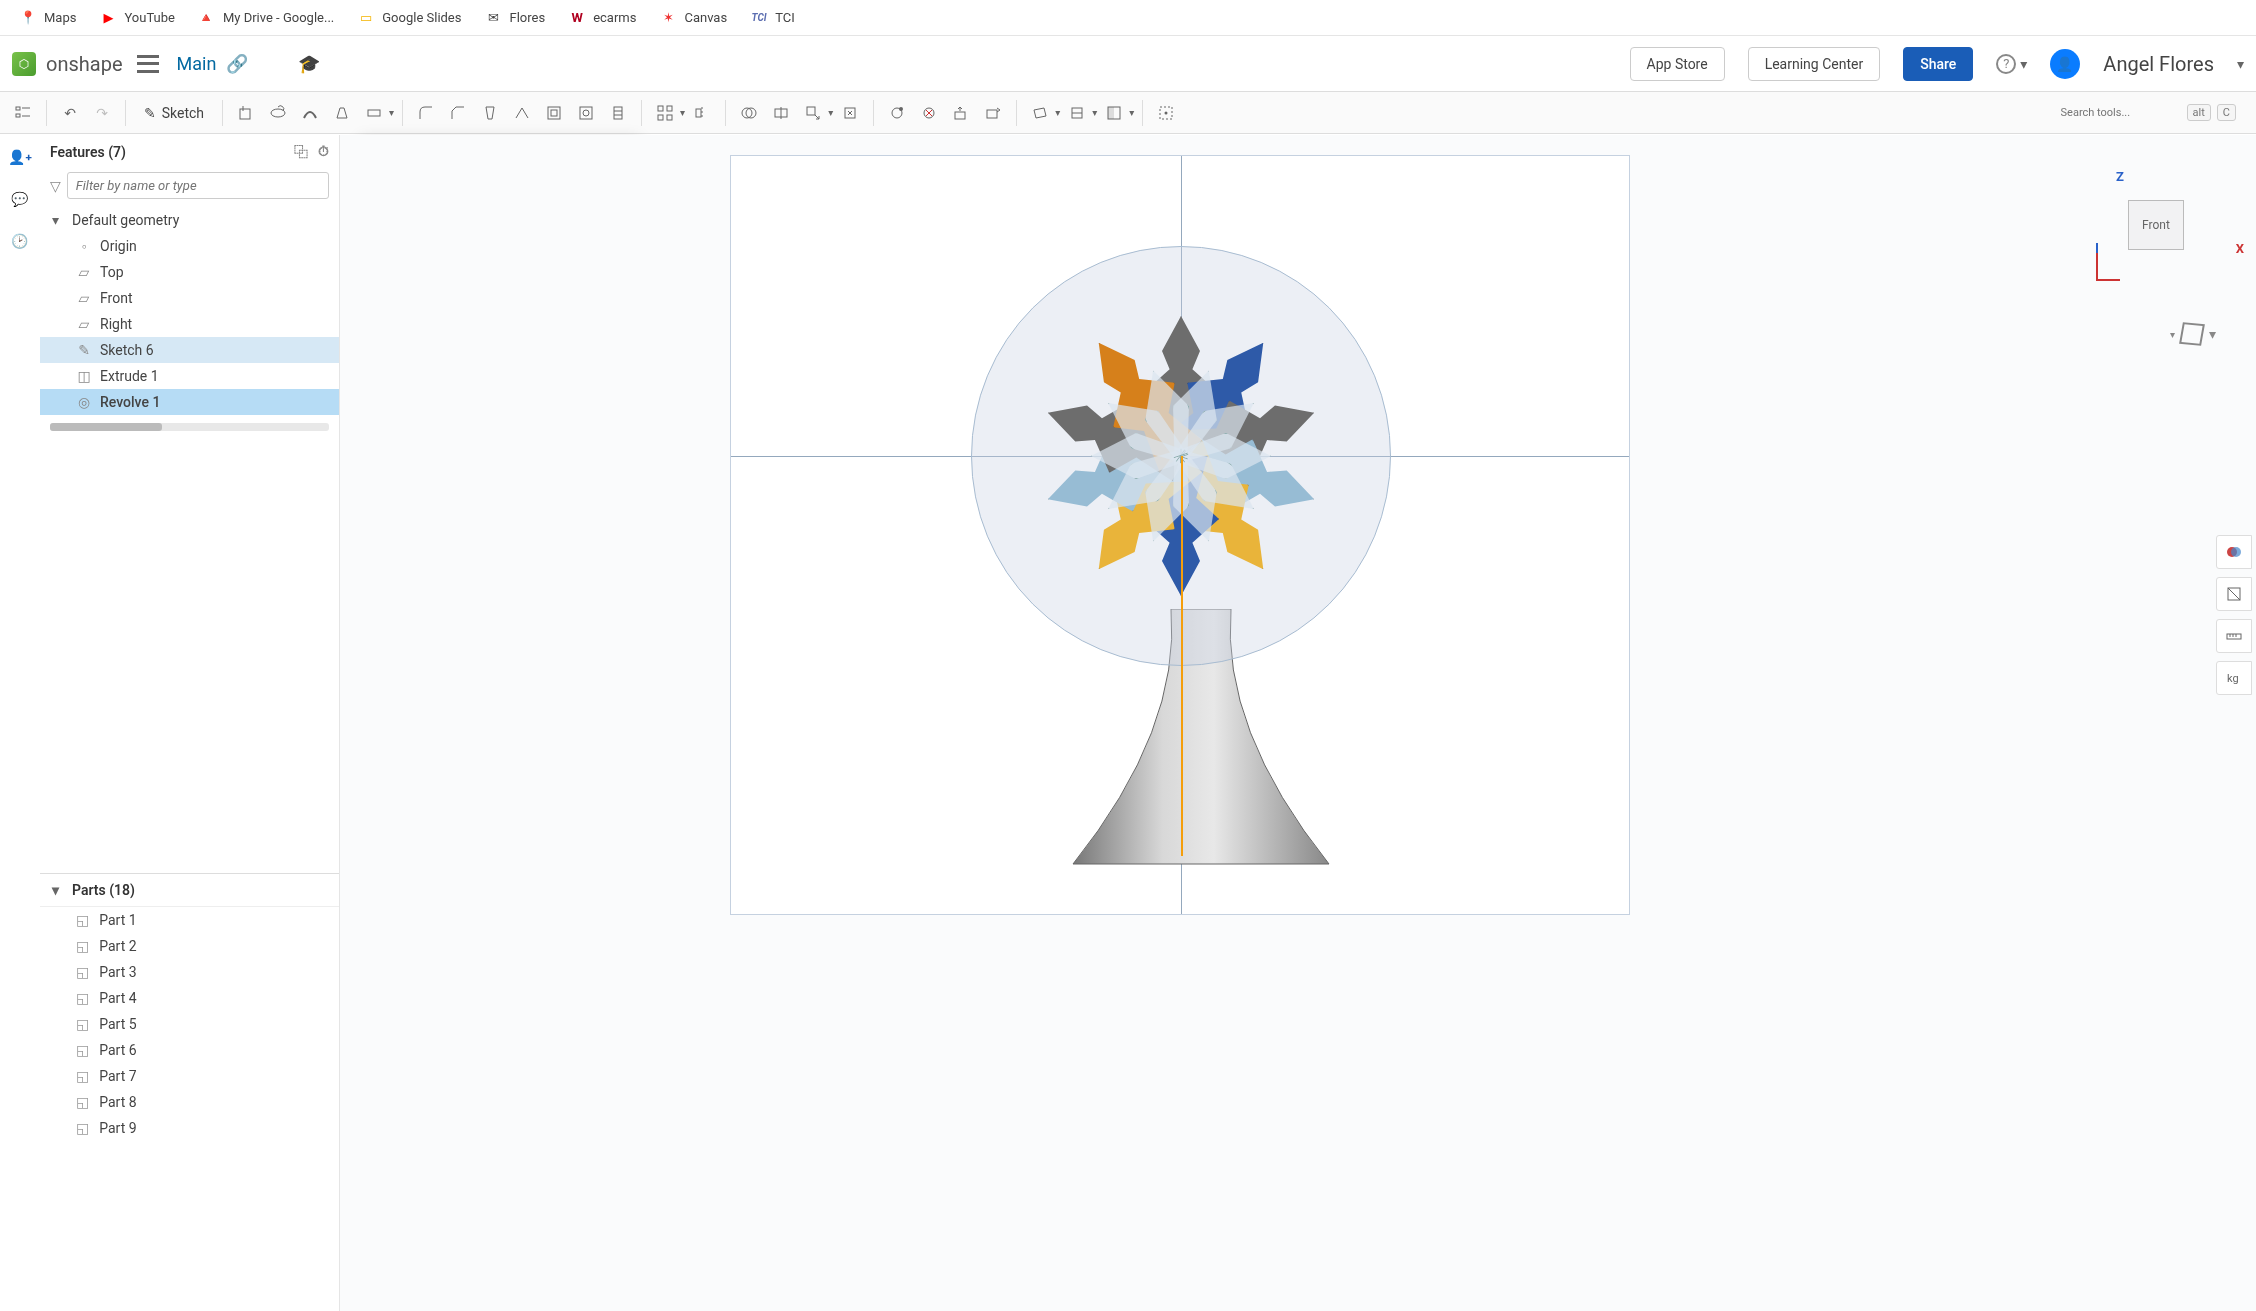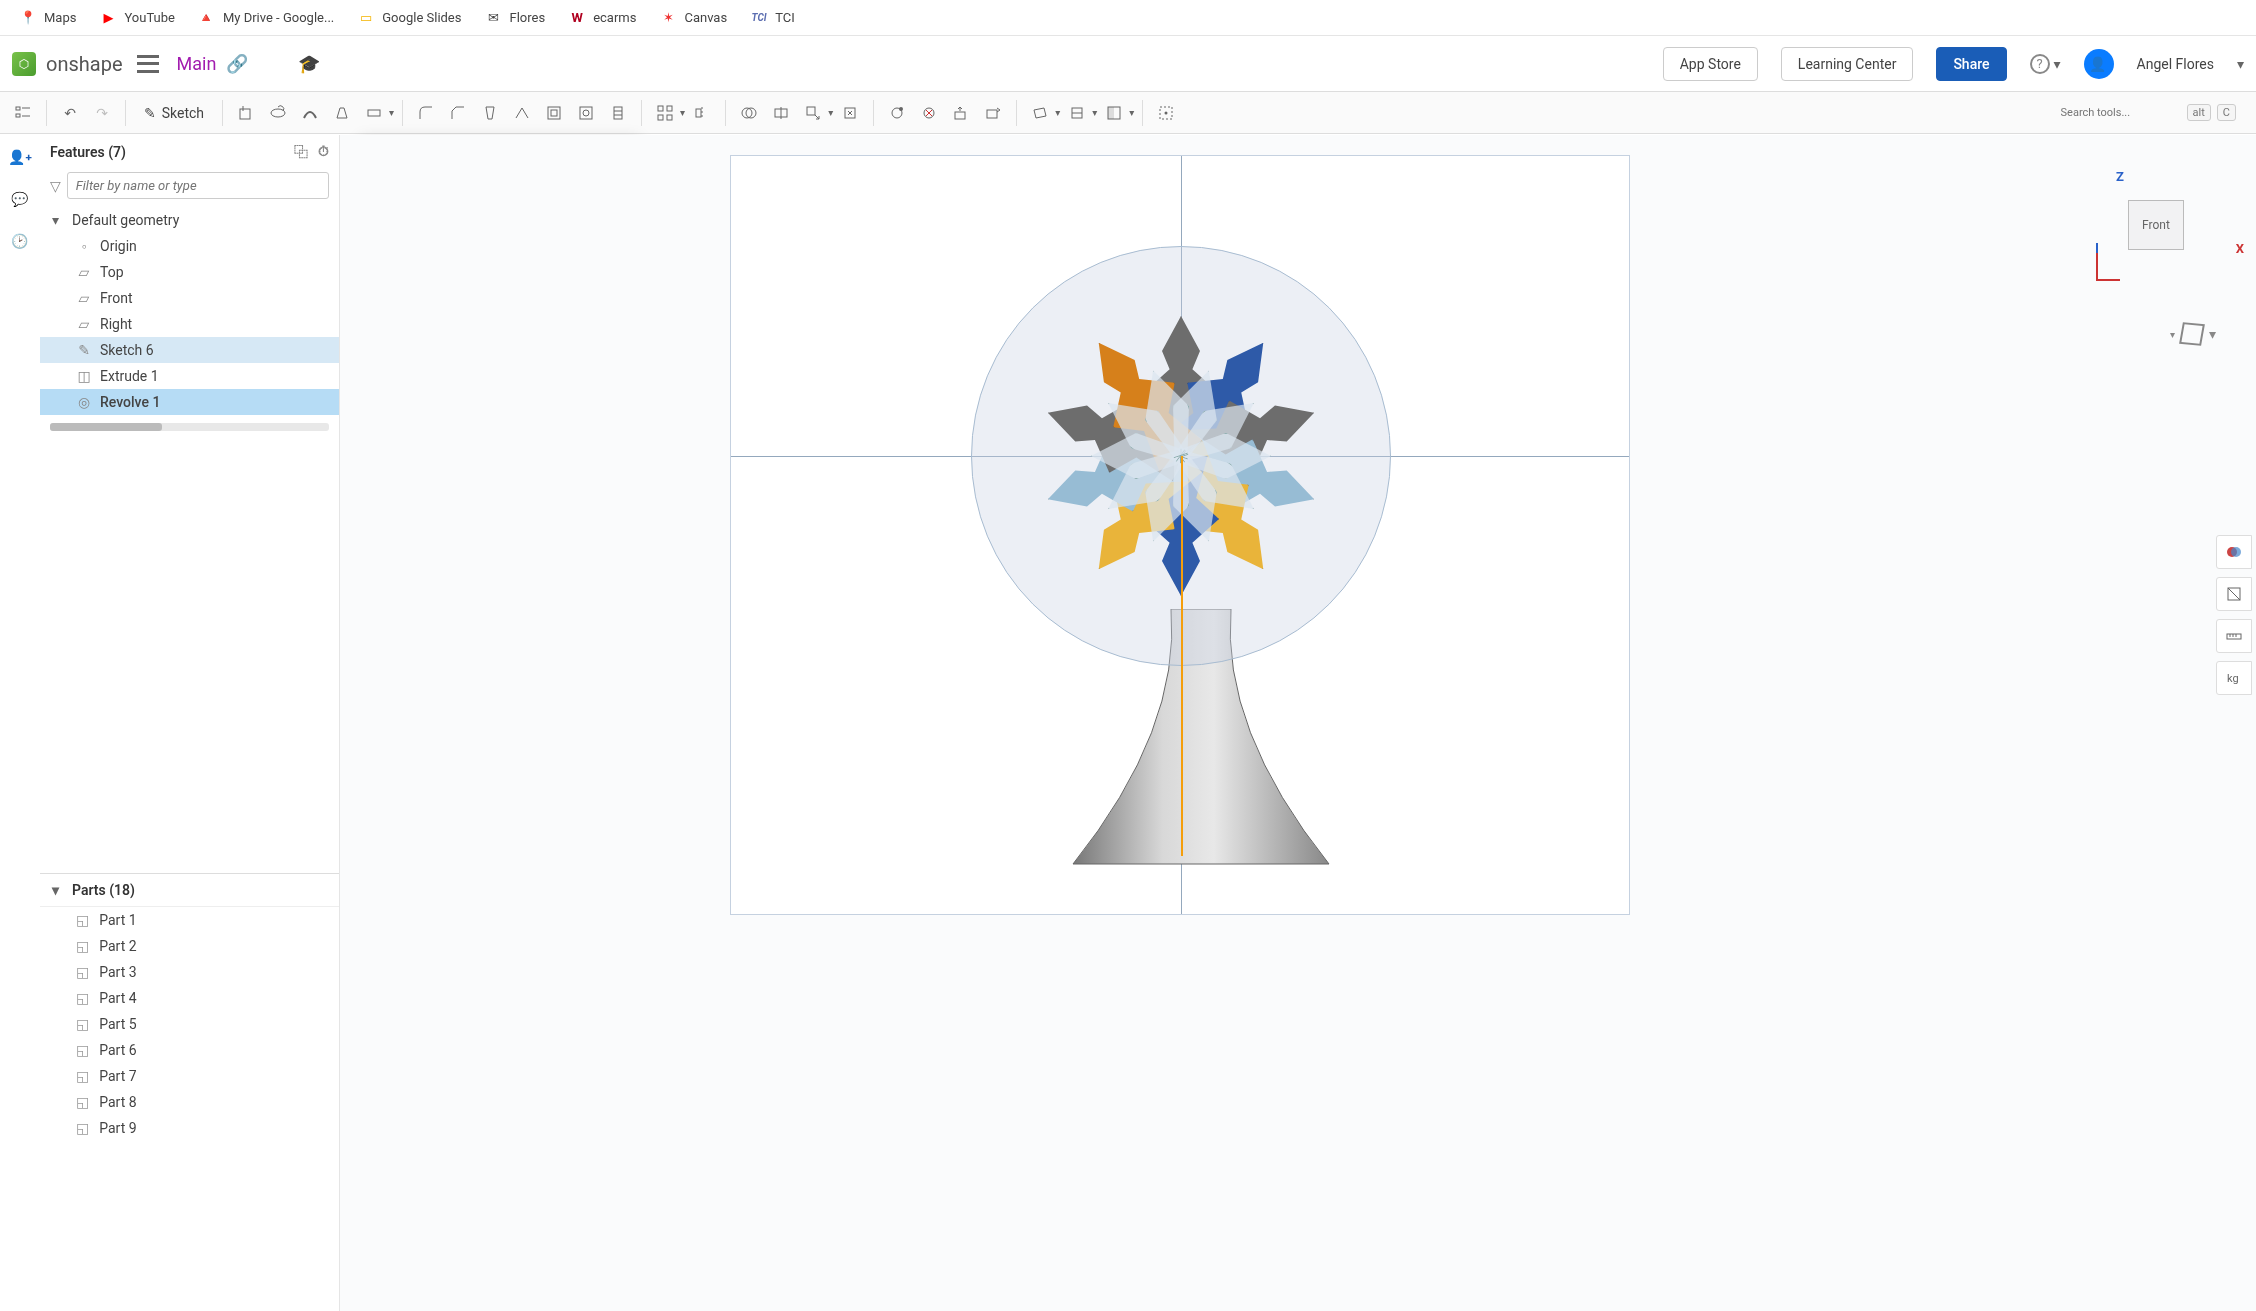--- a/index.html
+++ b/index.html
@@ -10,29 +10,29 @@
 .bookmark { display: flex; align-items: center; gap: 8px; font-size: 13px; color: #444; cursor: pointer; }
 .bk-icon { width: 16px; height: 16px; display: flex; align-items: center; justify-content: center; }
 
 
 .header { height: 56px; display: flex; align-items: center; padding: 0 12px; border-bottom: 1px solid #ddd; gap: 10px; }
 .logo { width: 24px; height: 24px; background: linear-gradient(135deg,#79c24a,#4a9c2e); border-radius: 4px; display:flex; align-items:center; justify-content:center; color:#fff; font-size:12px; }
 .brand { font-size: 20px; color: #555; font-weight: 400; }
 .burger { width: 22px; height: 18px; display:flex; flex-direction: column; justify-content:space-between; cursor:pointer; margin-left:4px; }
 .burger span { height:3px; background:#666; }
 .doctitle { font-size: 25px; font-weight: 600; color: #222; }
-.tablabel { font-size: 18px; color: #a21caf; margin-left: 8px; }
+.tablabel { font-size: 18px; color: #0369a1; margin-left: 8px; }
 .link-icon { color:#888; font-size:18px; cursor:pointer;}
 .grad-icon { color:#1a5db7; font-size:18px; cursor:pointer; }
 .header-right { margin-left: auto; display:flex; align-items:center; gap:23px; }
 .hbtn { padding: 8px 16px; border:1px solid #ccc; background:#fff; border-radius:4px; font-size:14px; color:#444; cursor:pointer; }
 .hbtn.share { background:#1a5db7; color:#fff; border-color:#1a5db7; font-weight:500; }
 .avatar { width:30px; height:30px; border-radius:50%; background:#0a7cff; display:flex; align-items:center; justify-content:center; color:#fff; font-size:14px; }
 .help-wrap { display:flex; align-items:center; gap:4px; color:#888; cursor:pointer; }
-.uname { color:#444; font-size:14px;text-align:center; }
+.uname { color:#444; font-size:20px;text-align:center; }
 .chev { color:#666; }
 
 
 .toolbar { height: 42px; display:flex; align-items:center; padding: 0 8px; border-bottom:1px solid #ddd; gap:2px; background:#fafafa; }
 .ticon { width:30px; height:30px; display:flex; align-items:center; justify-content:center; color:#666; cursor:pointer; border-radius:3px; }
 .ticon svg, .ticon span { pointer-events:none; }
 .tsep { width:1px; height:26px; background:#ddd; margin: 0 6px; }
 .sketch-btn { display:flex; align-items:center; gap:6px; padding:4px 10px; cursor:pointer; color:#444; }
 .search-box { margin-left:auto; display:flex; align-items:center; gap:6px; padding: 0 12px; }
 .search-box input { border:none; background:transparent; color:#888; font-size:11px; width:120px; outline:none; }

